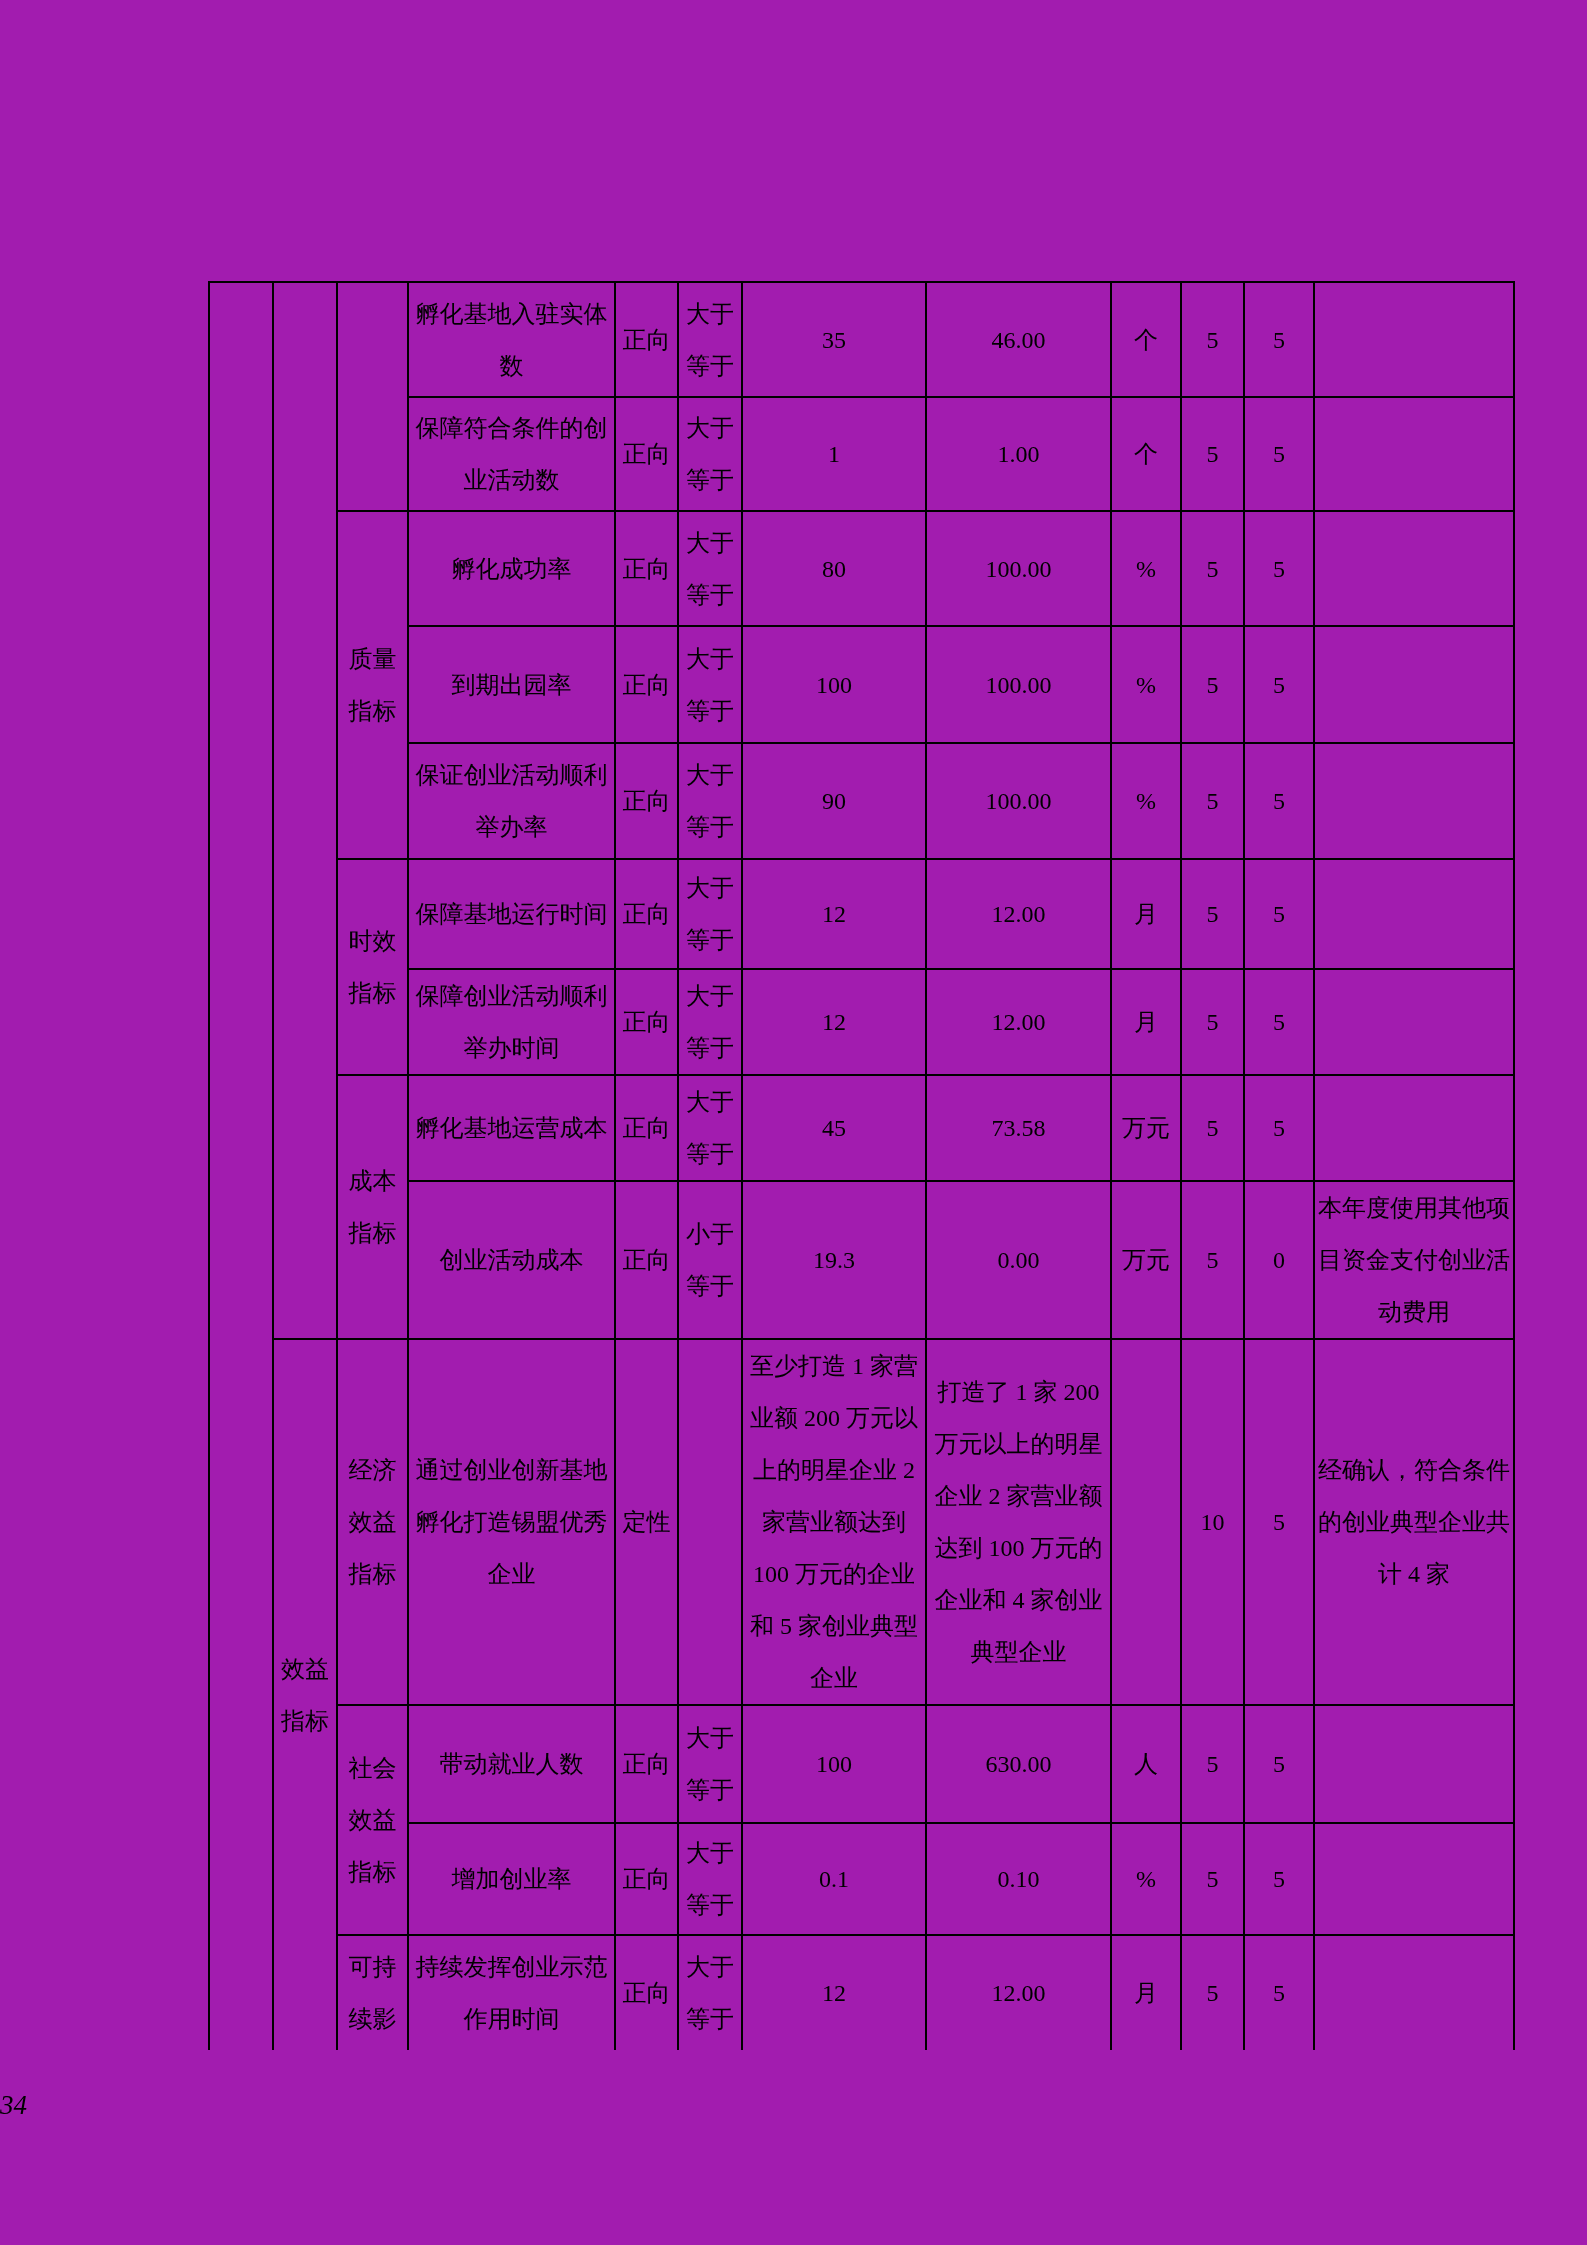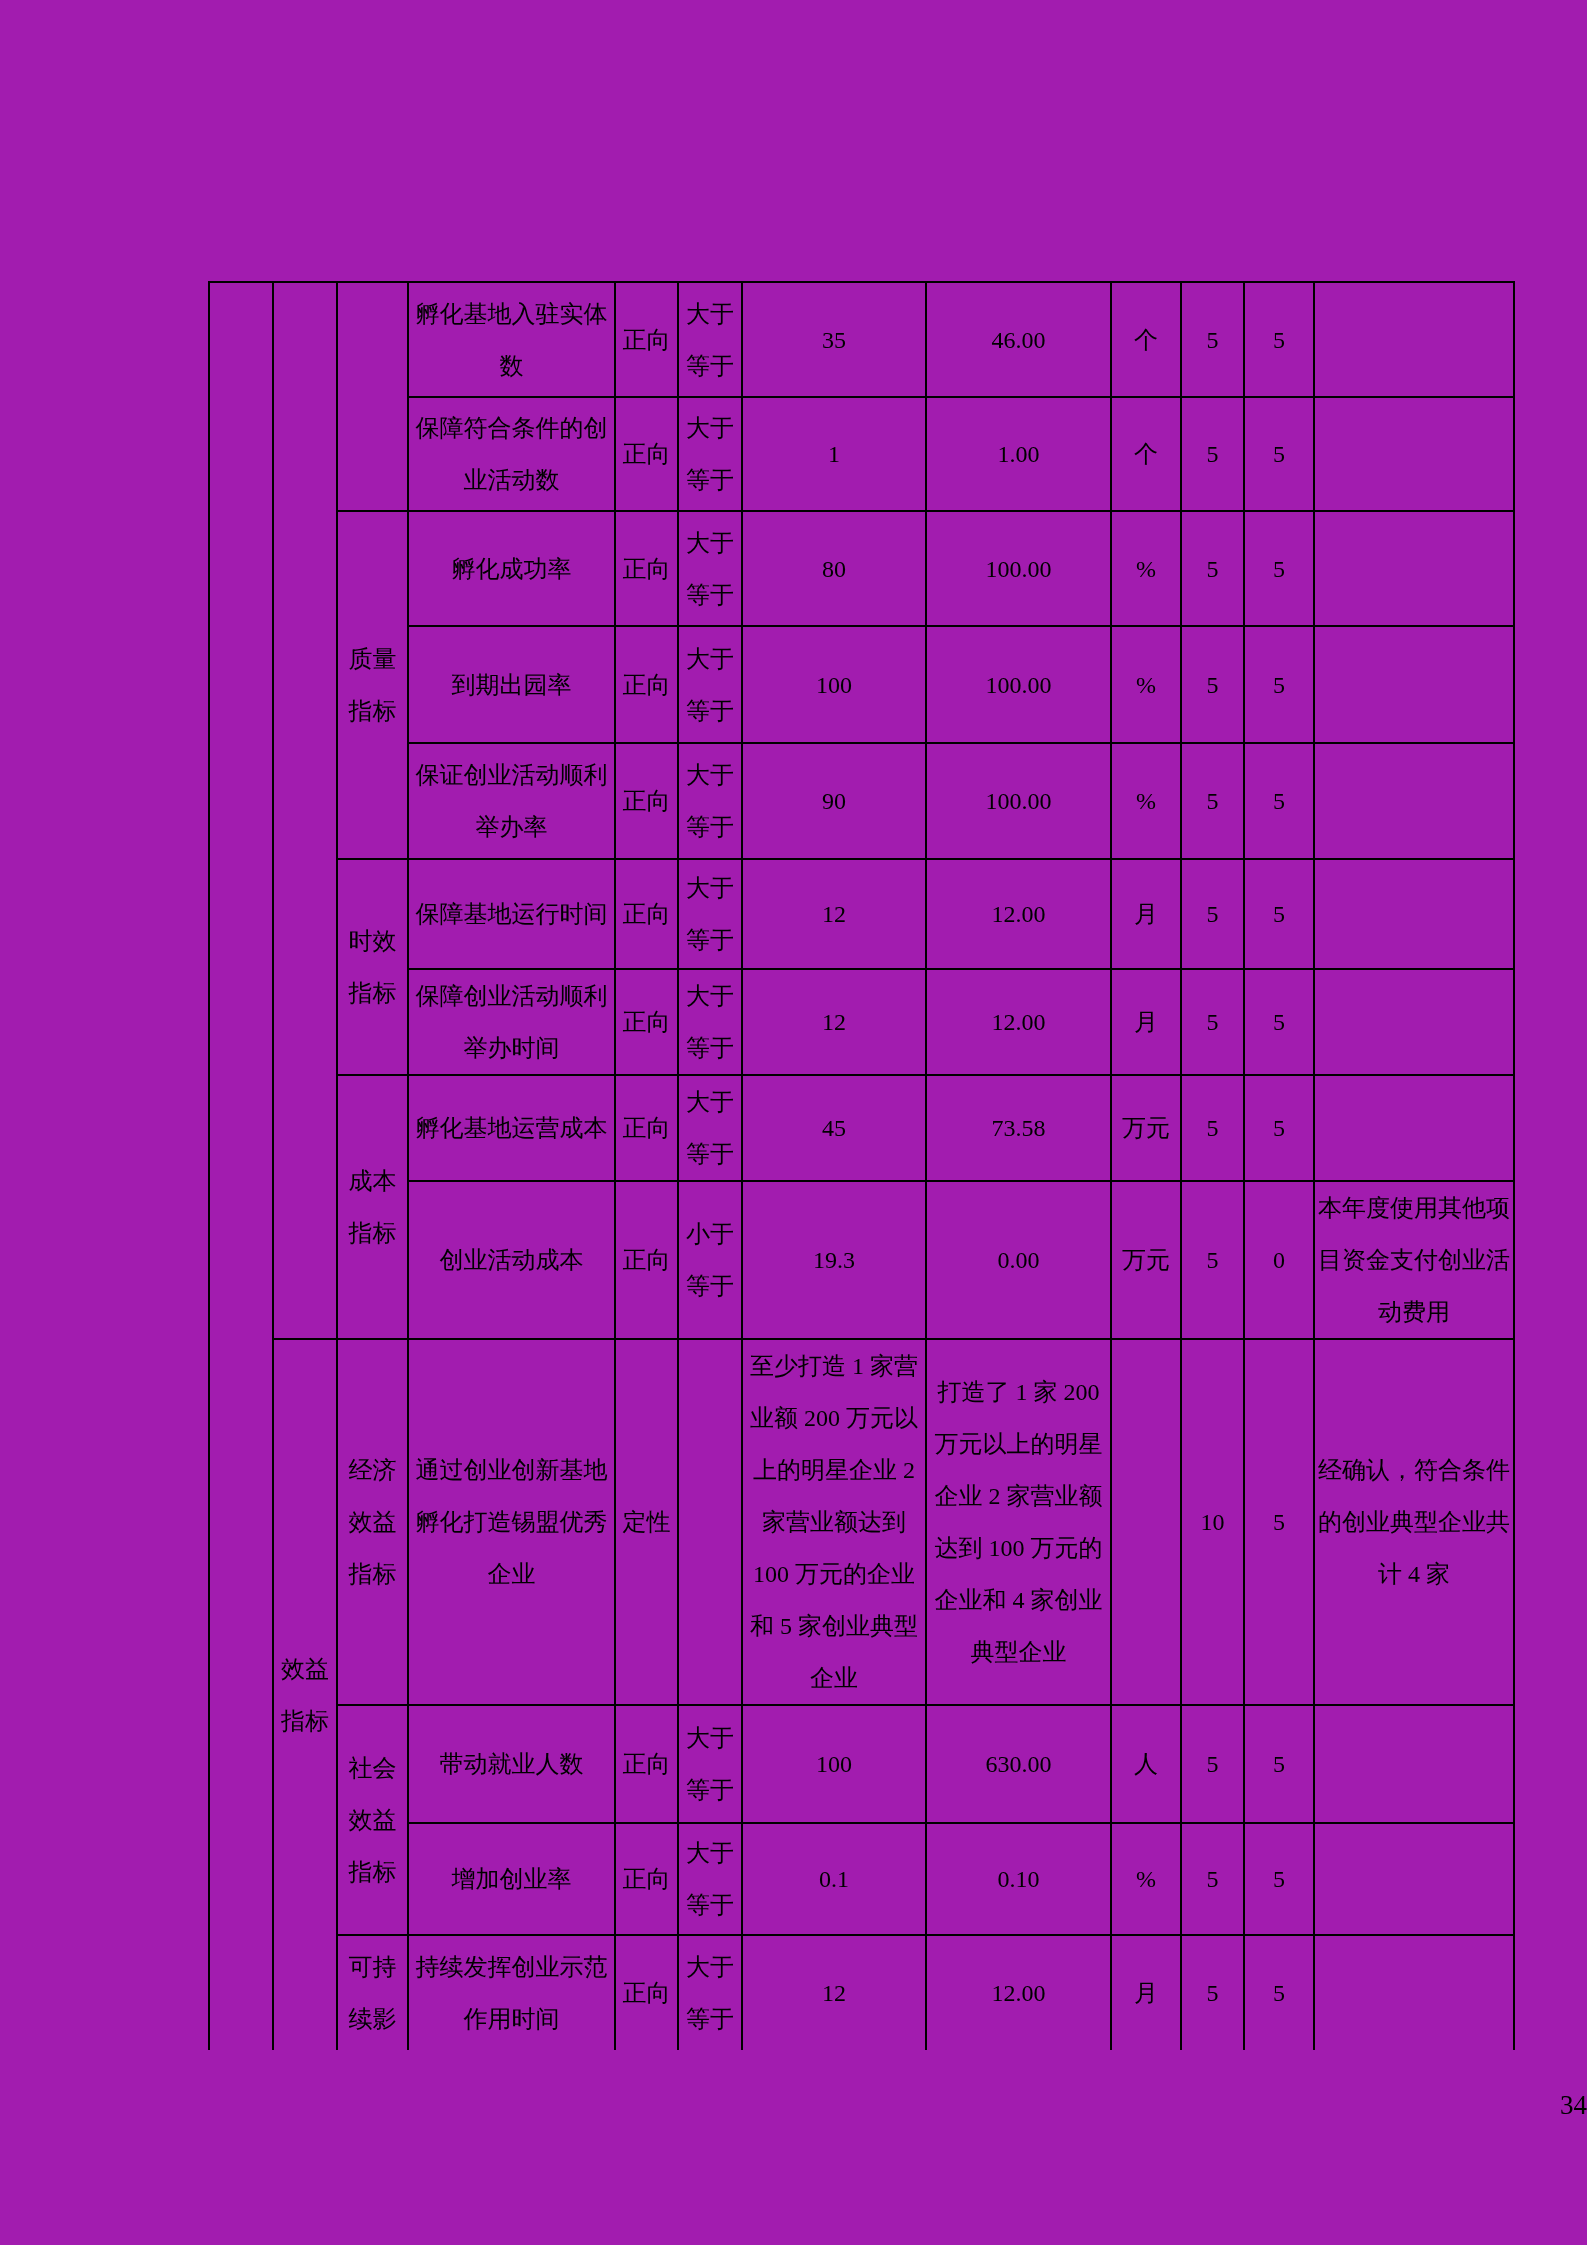--- a/index.html
+++ b/index.html
@@ -51,23 +51,24 @@
     border-radius: 26px;
   }
   td.no-bottom {
     border-bottom: none !important;
   }
   #page-number {
     position: absolute;
     top: 2090px;
     left: 0;
     width: 100%;
-    text-align: right;
+    text-align: left;
     font-size: 27px;
     line-height: 30px;
+    font-style: italic;
   }
 </style>
 </head>
 <body>
 
 <div id="page">
 
   <table class="perf">
     <colgroup>
       <col style="width:64px">

